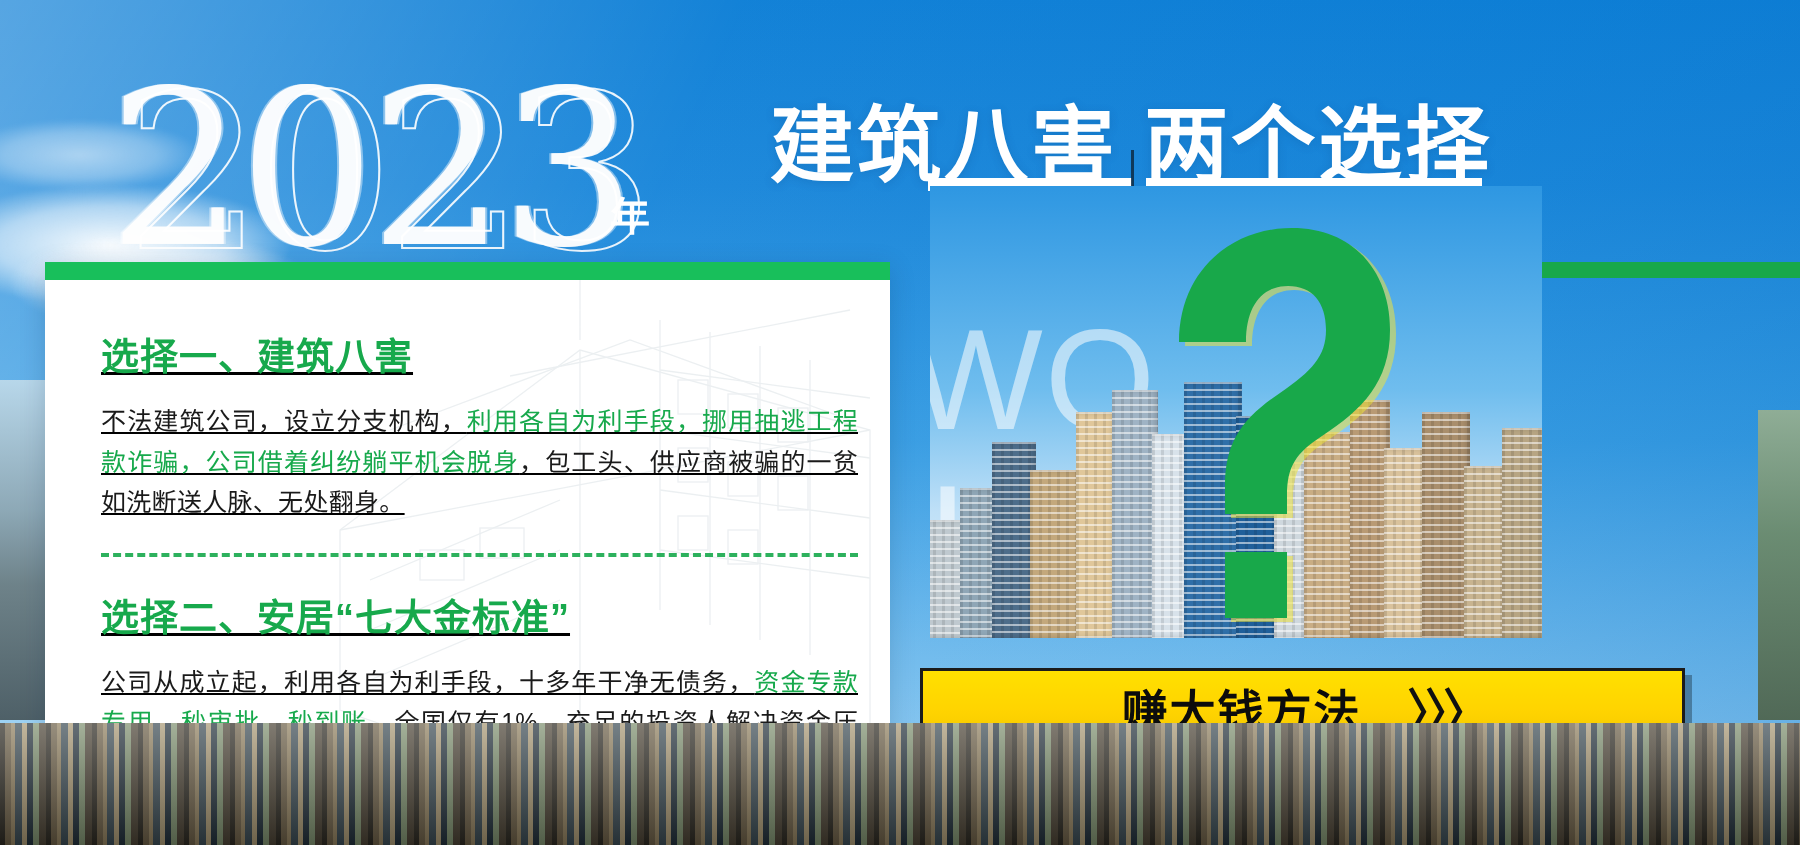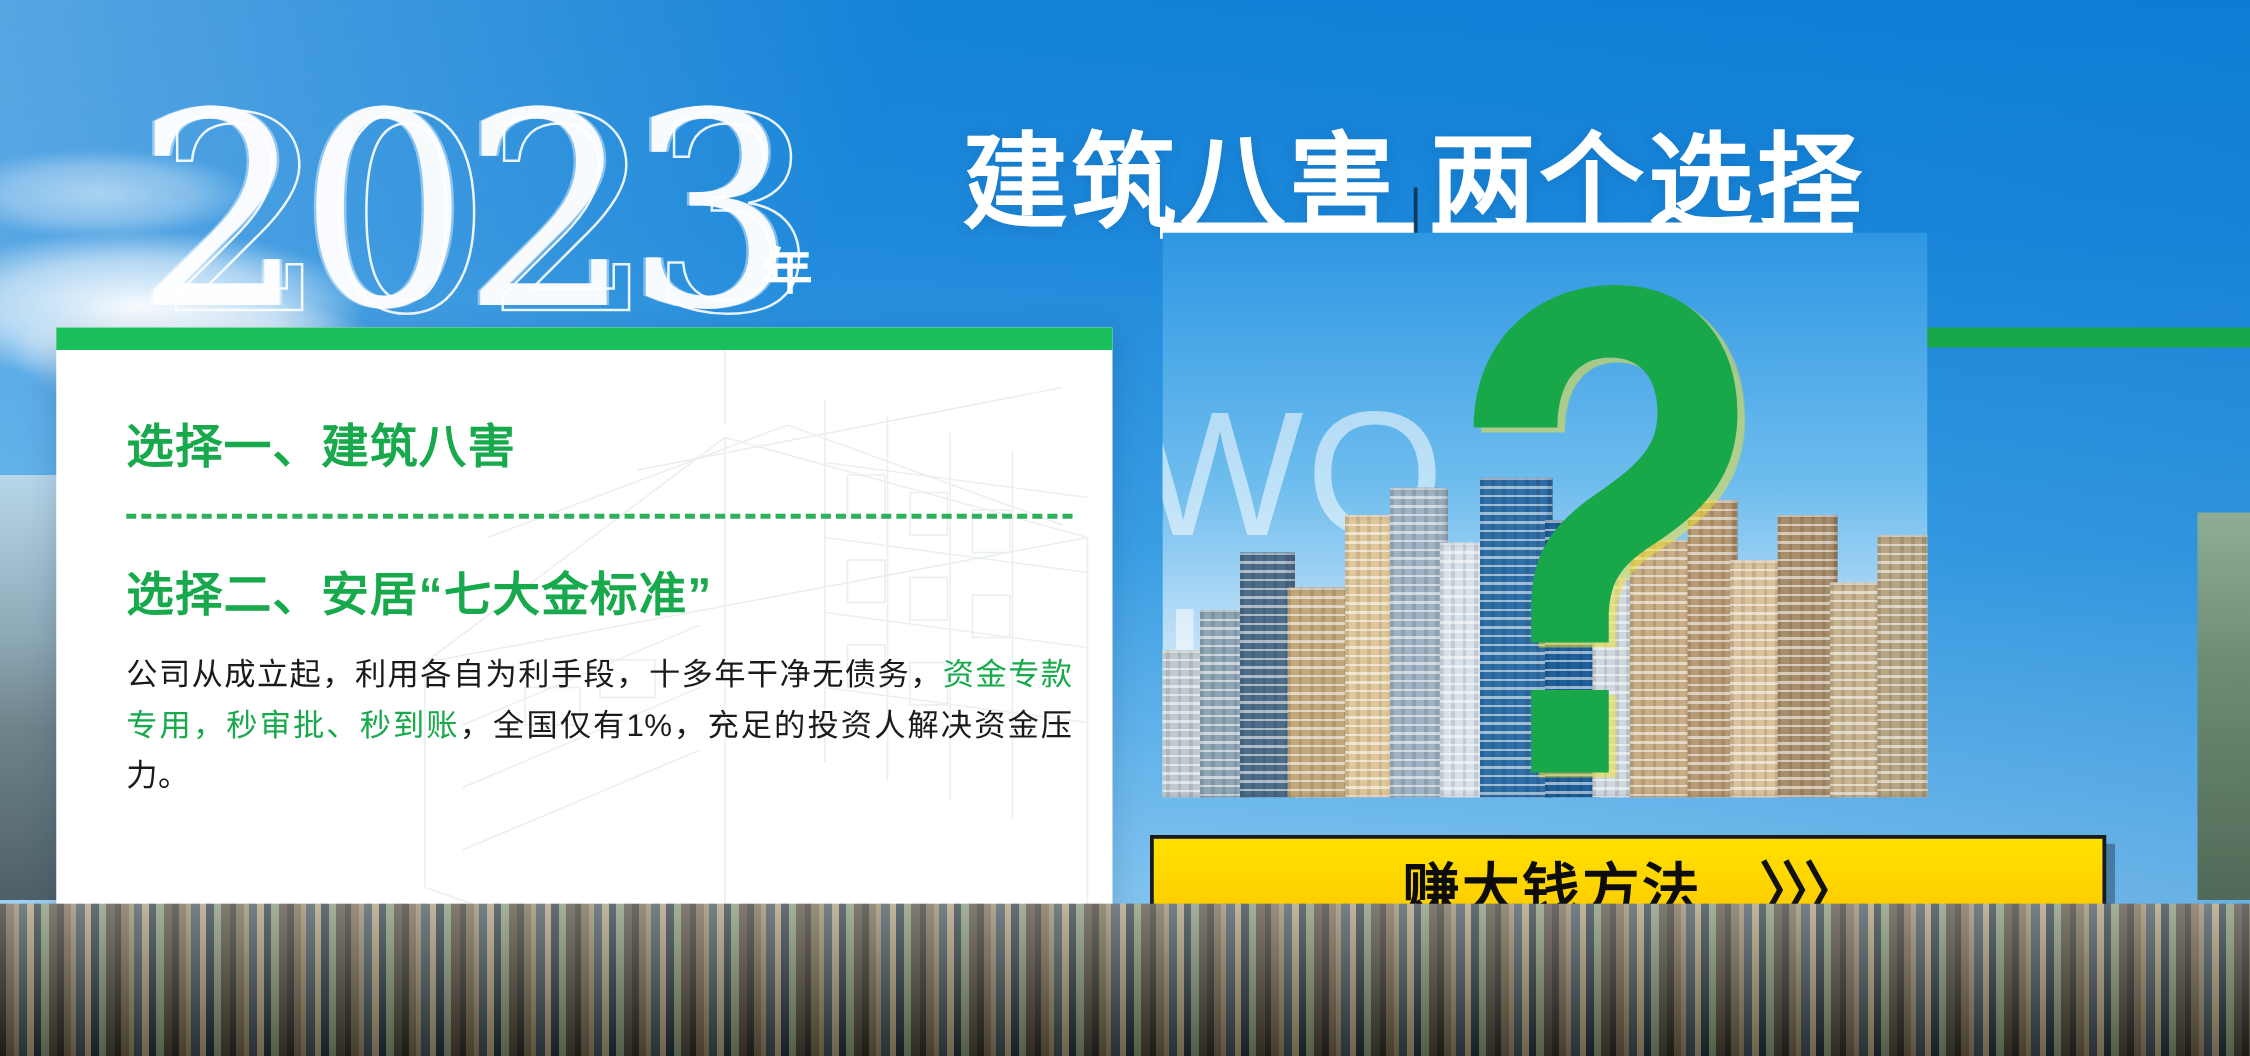--- a/index.html
+++ b/index.html
@@ -168,21 +168,21 @@
     width: 845px; height: 530px;
     background: #ffffff;
     box-shadow: 0 6px 24px rgba(0,40,80,.18);
   }
   .card-topbar { height: 18px; background: #18bf5b; }
   
   .blueprint {
     position: absolute; right: 0; top: 18px; width: 560px; height: 512px;
     opacity: .40; pointer-events: none;
   }
-  .card-body { position: relative; padding: 46px 32px 0 56px; }
+  .card-body { position: relative; padding: 46px 32px 0 56px; text-decoration: underline; }
 
   .sec-title {
     font-size: 38px; font-weight: 700; color: #17a94c;
     letter-spacing: 1px; margin-bottom: 20px;
   }
   .sec-text {
     font-size: 25px; line-height: 1.62; color: #1a1a1a;
     letter-spacing: .3px; text-align: justify;
   }
   .hl { color: #17a94c; }
@@ -304,20 +304,23 @@
         <rect x="90" y="270" width="44" height="30"></rect>
         <rect x="150" y="248" width="44" height="30"></rect>
         <path d="M250 0 L250 60 M180 96 L520 30"></path>
       </g>
     </svg>
 
     <div class="card-body">
 
       <div>
         <div class="sec-title">选择一、建筑八害</div>
+        <p class="sec-text">
+          <span>不法建筑公司，设立分支机构，</span><span class="hl">利用各自为利手段，挪用抽逃工程款诈骗，公司借着纠纷躺平机会脱身</span><span>，包工头、供应商被骗的一贫如洗断送人脉、无处翻身。</span>
+        </p>
       </div>
 
       <hr class="dashed">
 
       <div>
         <div class="sec-title">选择二、安居“七大金标准”</div>
         <p class="sec-text">
           <span>公司从成立起，利用各自为利手段，十多年干净无债务，</span><span class="hl">资金专款专用，秒审批、秒到账</span><span>，全国仅有1%，充足的投资人解决资金压力。</span>
         </p>
       </div>

